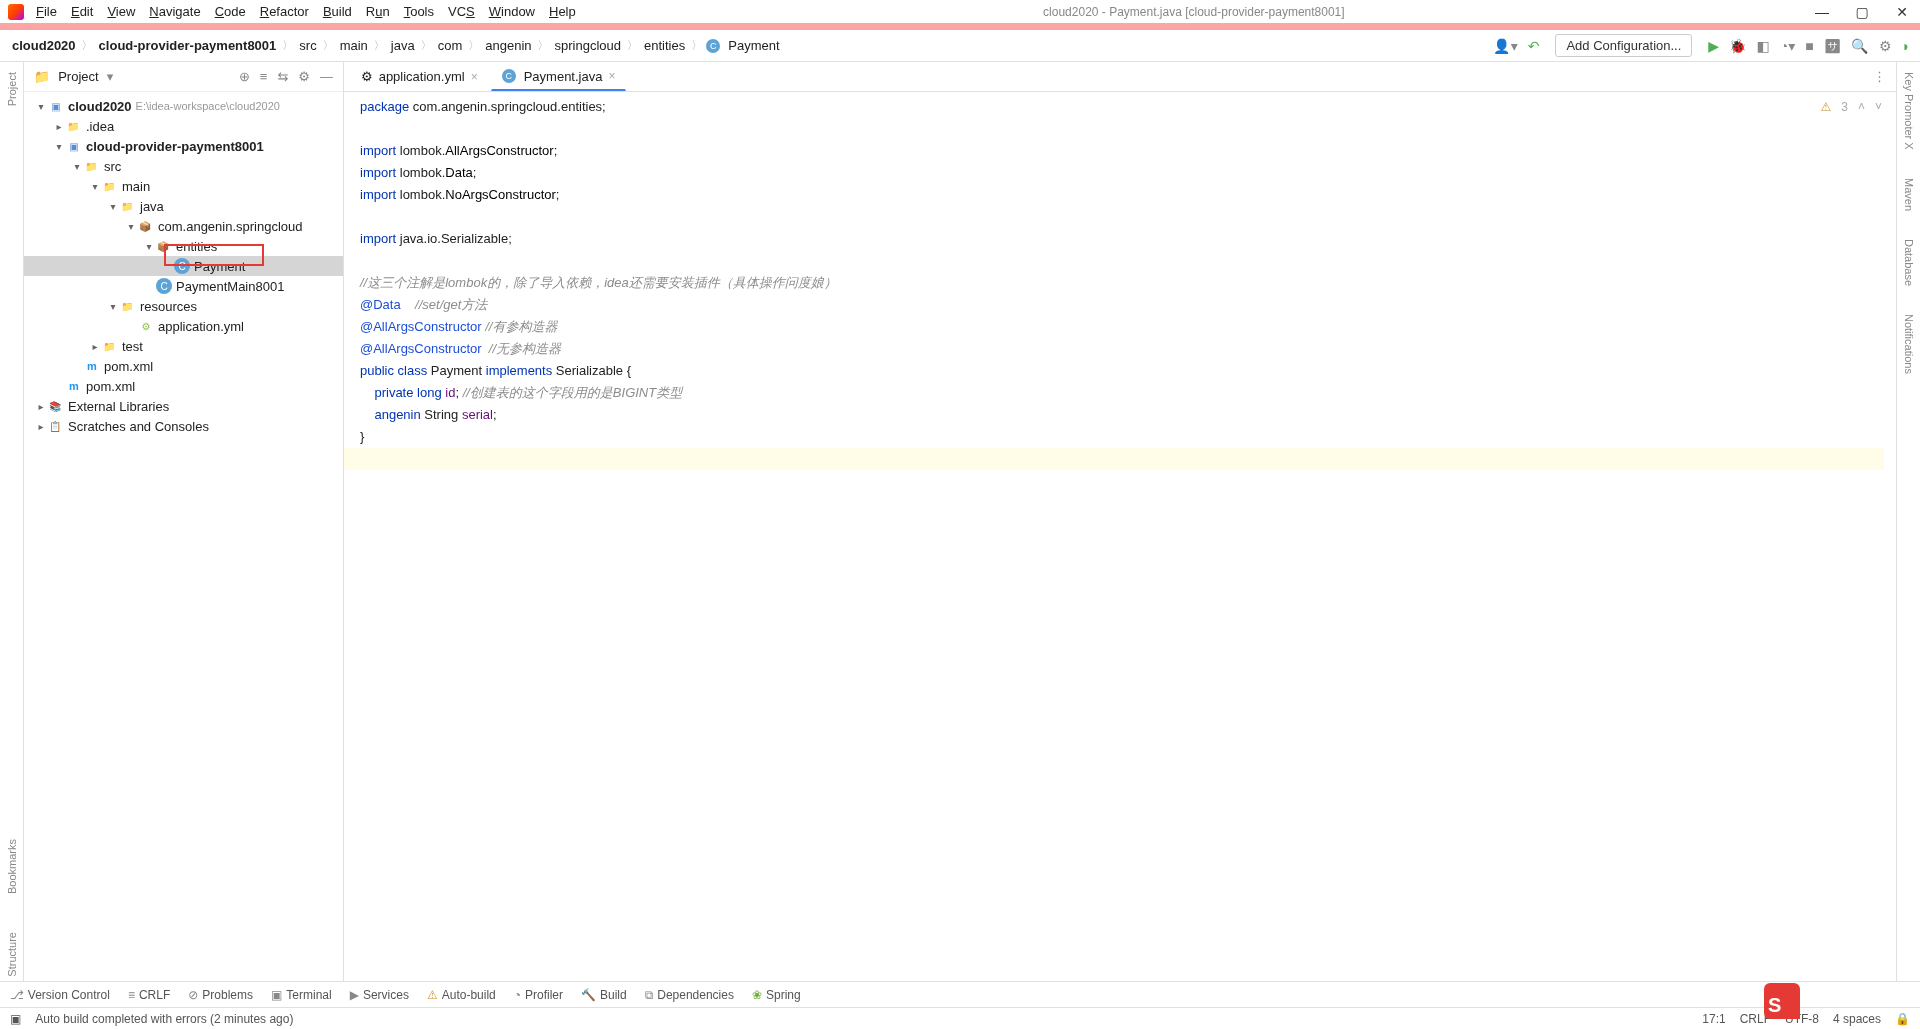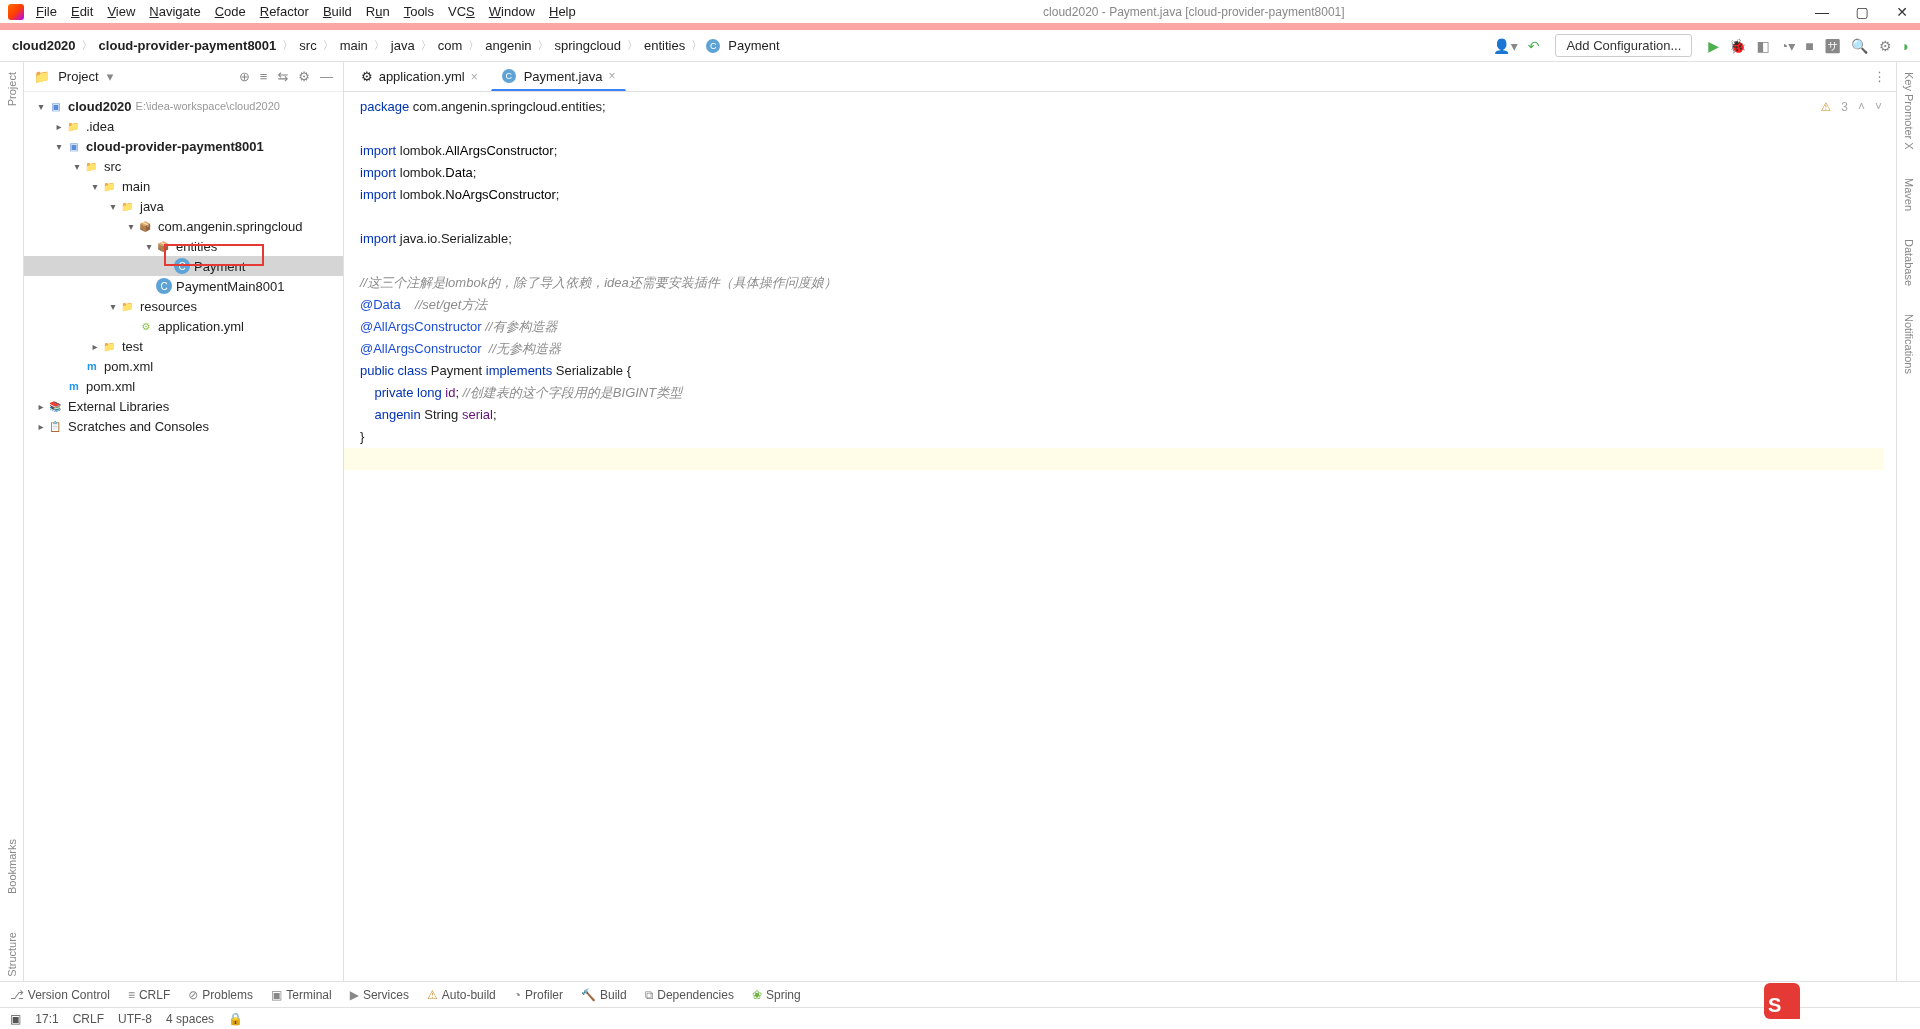--- a/index.html
+++ b/index.html
@@ -347,20 +347,21 @@
       <span>Dependencies</span>
     </div>
   <div class="bb-item">
       <span class="bb-ic" style="color:#6db33f">❀</span>
       <span>Spring</span>
     </div>
 </div>
 
 <div class="status-bar">
   <span class="ic">▣</span>
+  <span class="msg">Auto build completed with errors (2 minutes ago)</span>
   <span class="ic">17:1</span>
   <span class="ic">CRLF</span>
   <span class="ic">UTF-8</span>
   <span class="ic">4 spaces</span>
   <span class="ic">🔒</span>
 </div>
 
 <div class="ime-icon">S</div>
 
 </body></html>

